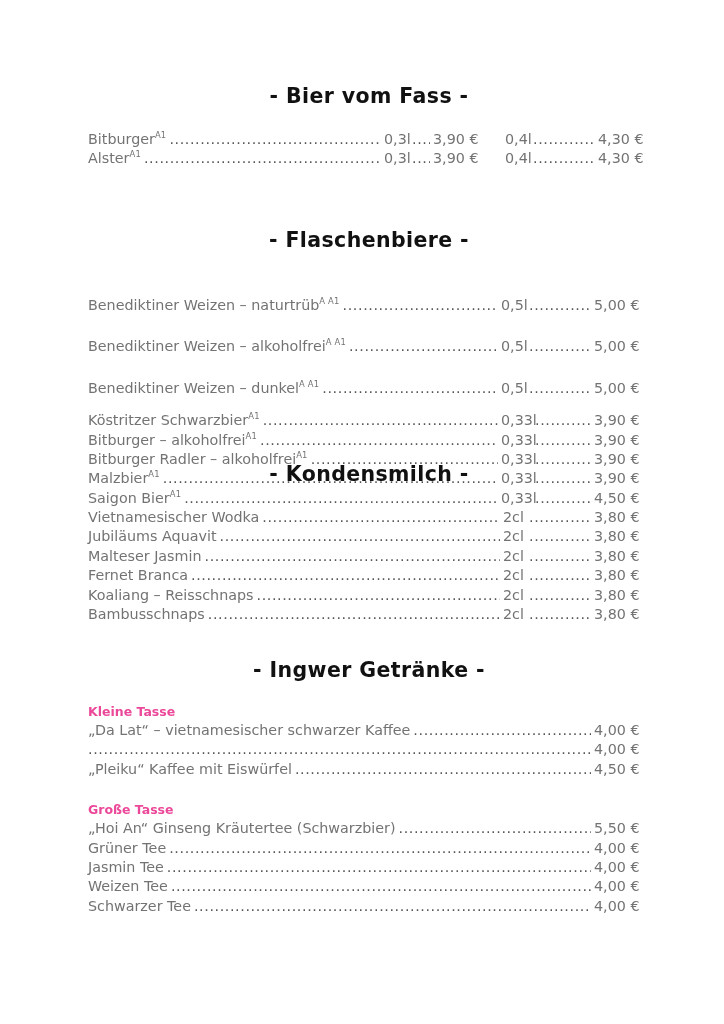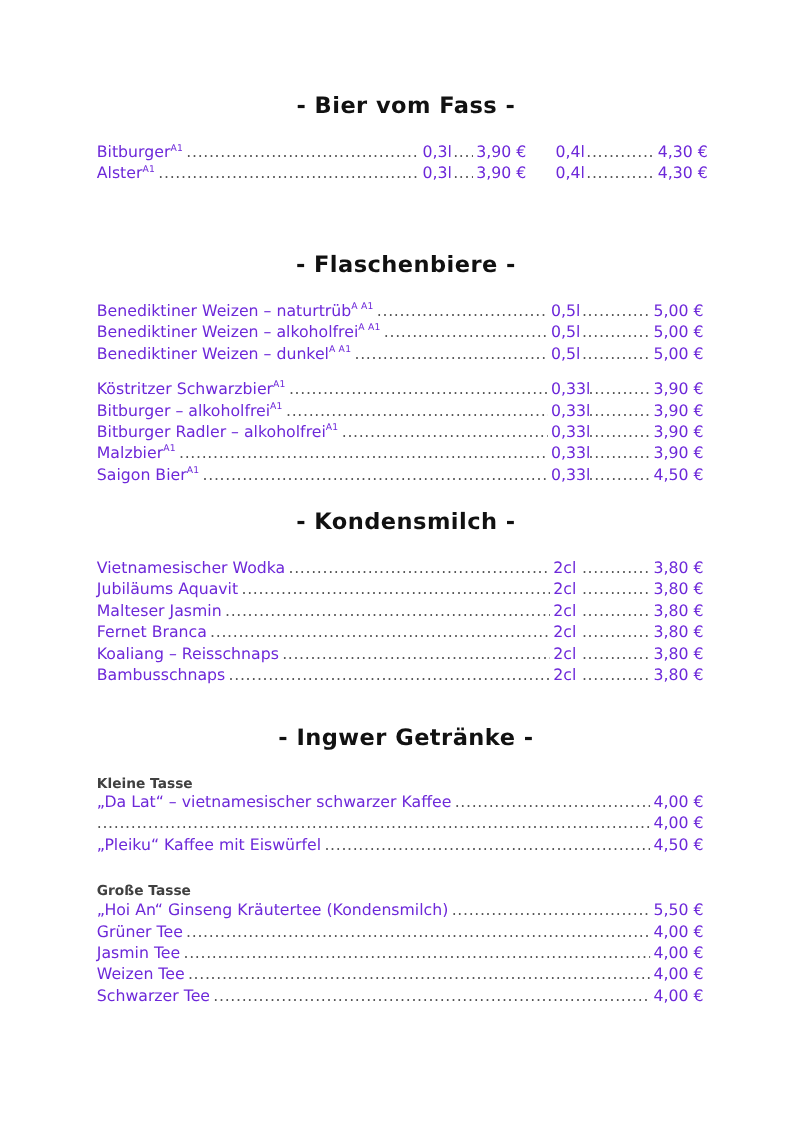--- a/index.html
+++ b/index.html
@@ -28,37 +28,37 @@
     color: #111111;
     margin: 0;
     padding: 0;
   }
 
   
   .sub-title {
     font-family: "DejaVu Sans", sans-serif;
     font-weight: bold;
     font-size: 12.5px;
-    color: #404040;
+    color: #ec4899;
     margin: 0 0 2px 0;
     padding: 0;
   }
 
   
   .items {
     margin: 0;
     padding: 0;
     list-style: none;
   }
   .row {
     display: flex;
     align-items: baseline;
     font-size: 14.3px;
     line-height: 19.4px;
-    color: #6d28d9;
+    color: #737373;
     white-space: nowrap;
   }
   .name {
     flex: 0 0 auto;
     padding-right: 3px;
   }
   .leader {
     flex: 1 1 auto;
     overflow: hidden;
     white-space: nowrap;
@@ -82,21 +82,21 @@
   }
   sup {
     font-size: 8.4px;
     vertical-align: super;
     line-height: 0;
     letter-spacing: 0.2px;
   }
 
   
   .w-vol-030 { width: 26px; text-align: right; }
-  .w-vol-050 { width: 26px; }
+  .w-vol-050 { width: 26px; margin-top: 22px; }
   .w-vol-2cl { width: 24px; }
   .w-price   { width: 56px; }
   .w-price-sm{ width: 52px; }
 
   
   .row.dual .grp {
     display: flex;
     align-items: baseline;
     flex: 0 0 auto;
   }
@@ -283,21 +283,21 @@
       <li class="row">
         <span class="name">„Pleiku“ Kaffee mit Eiswürfel</span>
         <span class="leader"></span>
         <span class="price w-price">4,50 €</span>
       </li>
     </ul>
 
     <h3 class="sub-title subgroup-gap">Große Tasse</h3>
     <ul class="items">
       <li class="row">
-        <span class="name">„Hoi An“ Ginseng Kräutertee (Kondensmilch)</span>
+        <span class="name">„Hoi An“ Ginseng Kräutertee (Schwarzbier)</span>
         <span class="leader"></span>
         <span class="price w-price">5,50 €</span>
       </li>
       <li class="row">
         <span class="name">Grüner Tee</span>
         <span class="leader"></span>
         <span class="price w-price">4,00 €</span>
       </li>
       <li class="row">
         <span class="name">Jasmin Tee</span>

